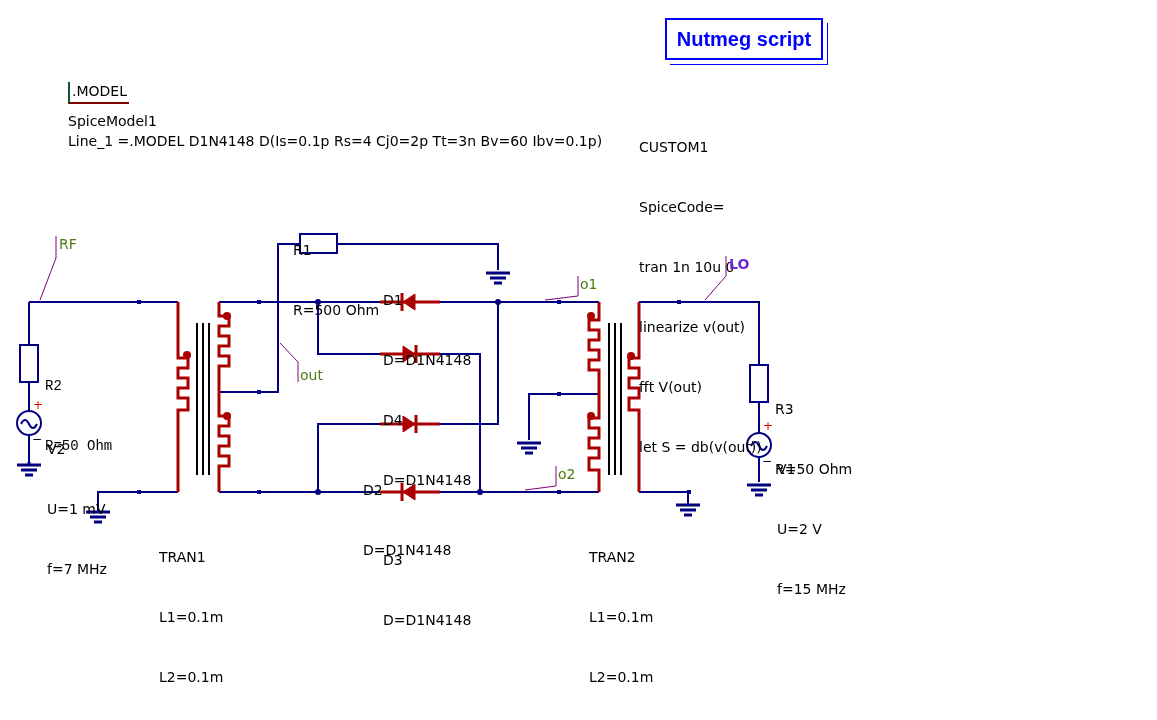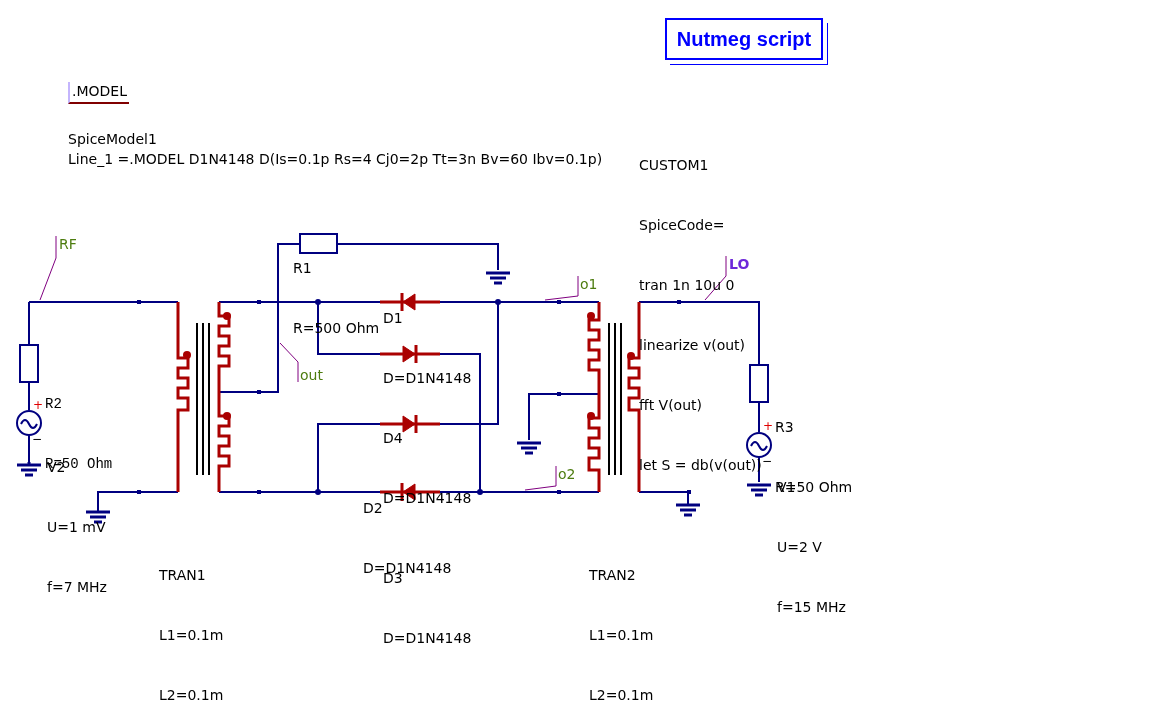--- a/index.html
+++ b/index.html
@@ -1,27 +1,27 @@
 <!DOCTYPE html>
 <html><head>
   <meta charset="utf-8">
   <style>
     html, body { margin: 0; padding: 0; background: #ffffff; }
     body { width: 1157px; height: 720px; position: relative; overflow: hidden;
            font-family: "DejaVu Sans", "Liberation Sans", sans-serif; }
     #schematic { position: absolute; left: 0; top: 0; }
     .lbl { position: absolute; font-size: 14px; color: #000; white-space: pre; line-height: 20px;
-           font-family: "DejaVu Sans", "Liberation Sans", sans-serif; margin-top: 18px; }
+           font-family: "DejaVu Sans", "Liberation Sans", sans-serif; }
     .props .line { display: block; }
     .nutmeg { position: absolute; left: 633px; top: 18px; width: 154px; height: 38px;
               border: 2px solid #0000ff; box-shadow: 4px 4px 0 #fff, 5px 5px 0 #0000ff;
               color: #0000ff; font-weight: bold; font-size: 20px; line-height: 38px; text-align: center;
               font-family: "Liberation Sans", "DejaVu Sans", sans-serif; cursor: pointer; margin-left: 32px; }
     .model-hdr { position: absolute; left: 68px; top: 82px; font-size: 14px; padding-left: 2px;
-                 border-left: 2px solid #c4b5fd; border-bottom: 2px solid #800000; height: 20px;
+                 border-left: 2px solid #14532d; border-bottom: 2px solid #800000; height: 20px;
                  line-height: 18px; padding-right: 2px; }
     .netlabel { position: absolute; font-size: 14px; color: #4d7c0f; }
     .netlabel.lo { color: #6d28d9; font-weight: bold; }
     .plus { position: absolute; font-size: 12px; color: #e00000; }
     .minus { position: absolute; font-size: 12px; color: #000; }
   </style>
 </head>
 <body>
 
 <svg id="schematic" width="1157" height="720" viewBox="0 0 1157 720">

